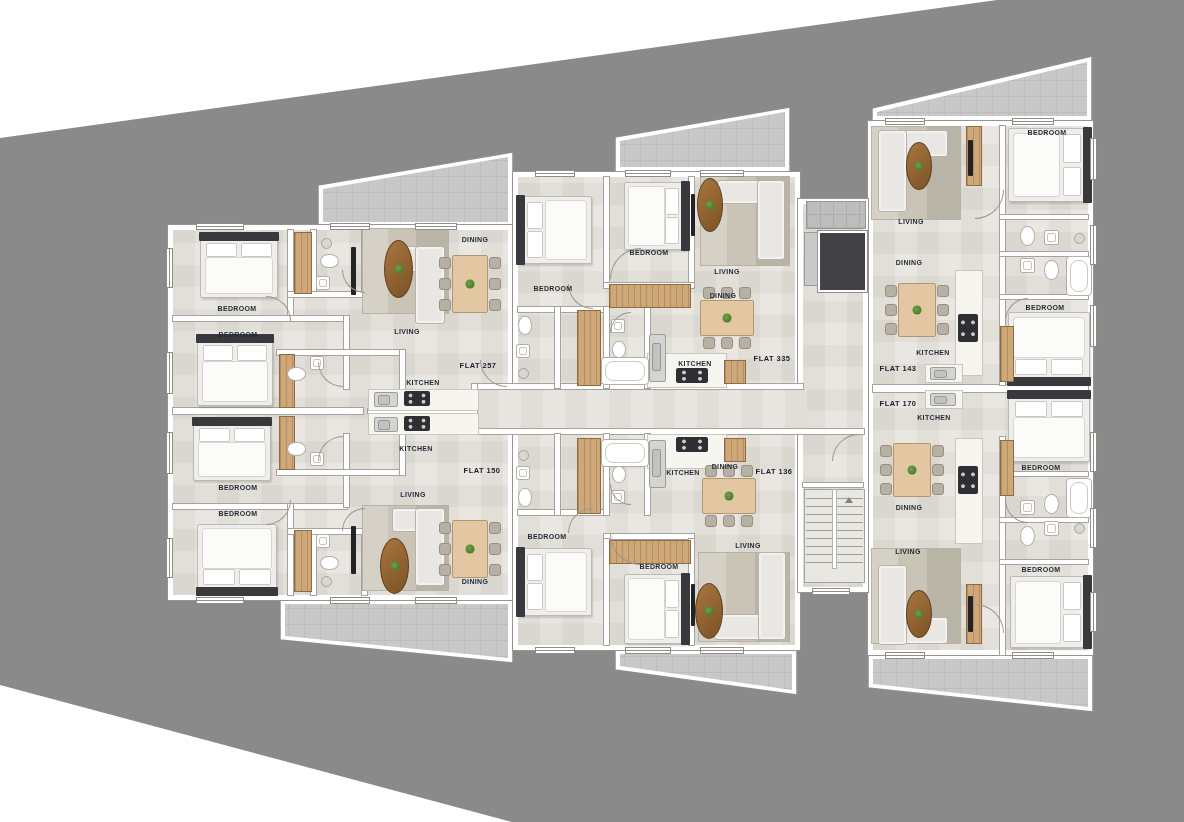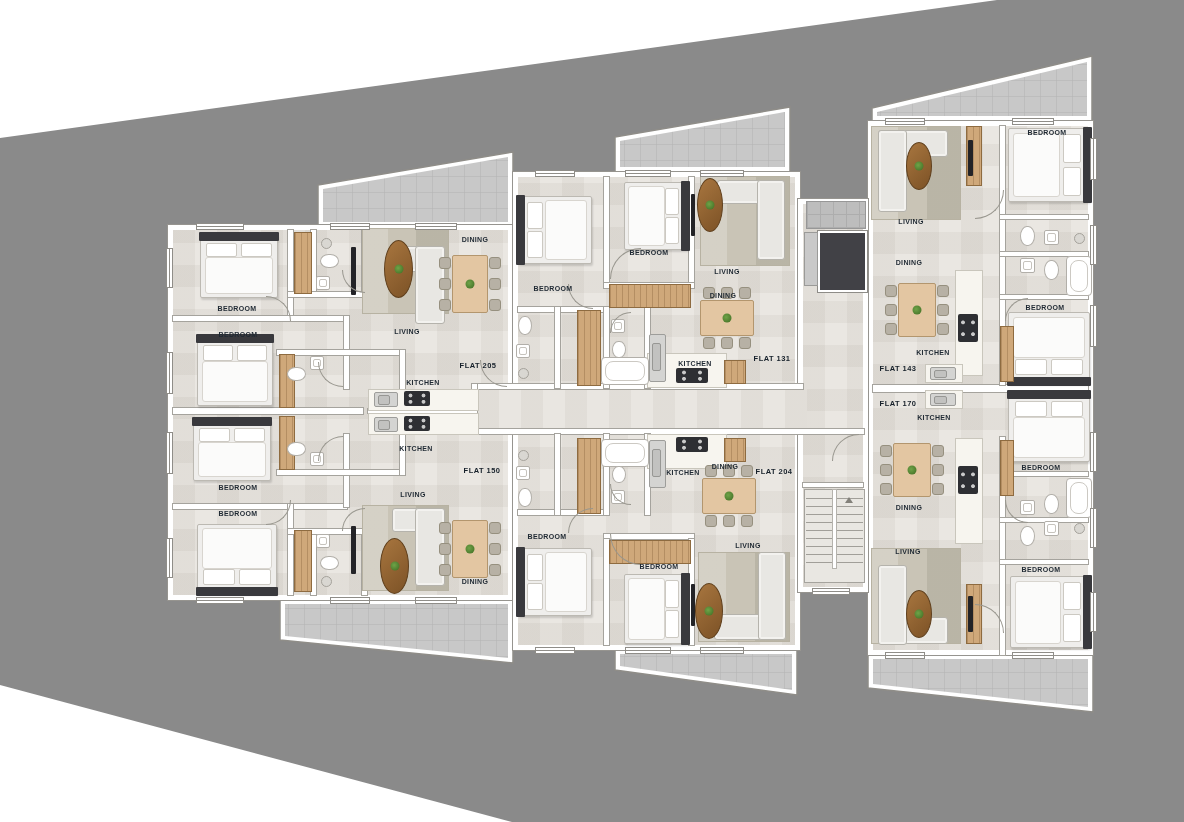--- a/index.html
+++ b/index.html
@@ -482,42 +482,42 @@
   <div class="winv" style="left:1090px;top:138px;height:40px"></div>
   <div class="winv" style="left:1090px;top:225px;height:38px"></div>
   <div class="winv" style="left:1090px;top:305px;height:40px"></div>
   <div class="winv" style="left:1090px;top:432px;height:38px"></div>
   <div class="winv" style="left:1090px;top:508px;height:38px"></div>
   <div class="winv" style="left:1090px;top:592px;height:38px"></div>
   <div class="winh" style="left:885px;top:652px;width:38px"></div>
   <div class="winh" style="left:1012px;top:652px;width:40px"></div>
   <div class="winh" style="left:812px;top:588px;width:36px"></div>
 
-  <span class="lb fl" style="left:478px;top:366px">FLAT 205</span>
+  <span class="lb fl" style="left:478px;top:366px">FLAT 257</span>
   <span class="lb" style="left:237px;top:309px">BEDROOM</span>
   <span class="lb" style="left:238px;top:335px">BEDROOM</span>
   <span class="lb" style="left:407px;top:332px">LIVING</span>
   <span class="lb" style="left:475px;top:240px">DINING</span>
   <span class="lb" style="left:423px;top:383px">KITCHEN</span>
 
   <span class="lb fl" style="left:482px;top:471px">FLAT 150</span>
   <span class="lb" style="left:416px;top:449px">KITCHEN</span>
   <span class="lb" style="left:413px;top:495px">LIVING</span>
   <span class="lb" style="left:475px;top:582px">DINING</span>
   <span class="lb" style="left:238px;top:488px">BEDROOM</span>
   <span class="lb" style="left:238px;top:514px">BEDROOM</span>
 
-  <span class="lb fl" style="left:772px;top:359px">FLAT 131</span>
+  <span class="lb fl" style="left:772px;top:359px">FLAT 335</span>
   <span class="lb" style="left:553px;top:289px">BEDROOM</span>
   <span class="lb" style="left:649px;top:253px">BEDROOM</span>
   <span class="lb" style="left:727px;top:272px">LIVING</span>
   <span class="lb" style="left:723px;top:296px">DINING</span>
   <span class="lb" style="left:695px;top:364px">KITCHEN</span>
 
-  <span class="lb fl" style="left:774px;top:472px">FLAT 204</span>
+  <span class="lb fl" style="left:774px;top:472px">FLAT 136</span>
   <span class="lb" style="left:683px;top:473px">KITCHEN</span>
   <span class="lb" style="left:725px;top:467px">DINING</span>
   <span class="lb" style="left:748px;top:546px">LIVING</span>
   <span class="lb" style="left:547px;top:537px">BEDROOM</span>
   <span class="lb" style="left:659px;top:567px">BEDROOM</span>
 
   <span class="lb fl" style="left:898px;top:369px">FLAT 143</span>
   <span class="lb" style="left:911px;top:222px">LIVING</span>
   <span class="lb" style="left:909px;top:263px">DINING</span>
   <span class="lb" style="left:933px;top:353px">KITCHEN</span>

